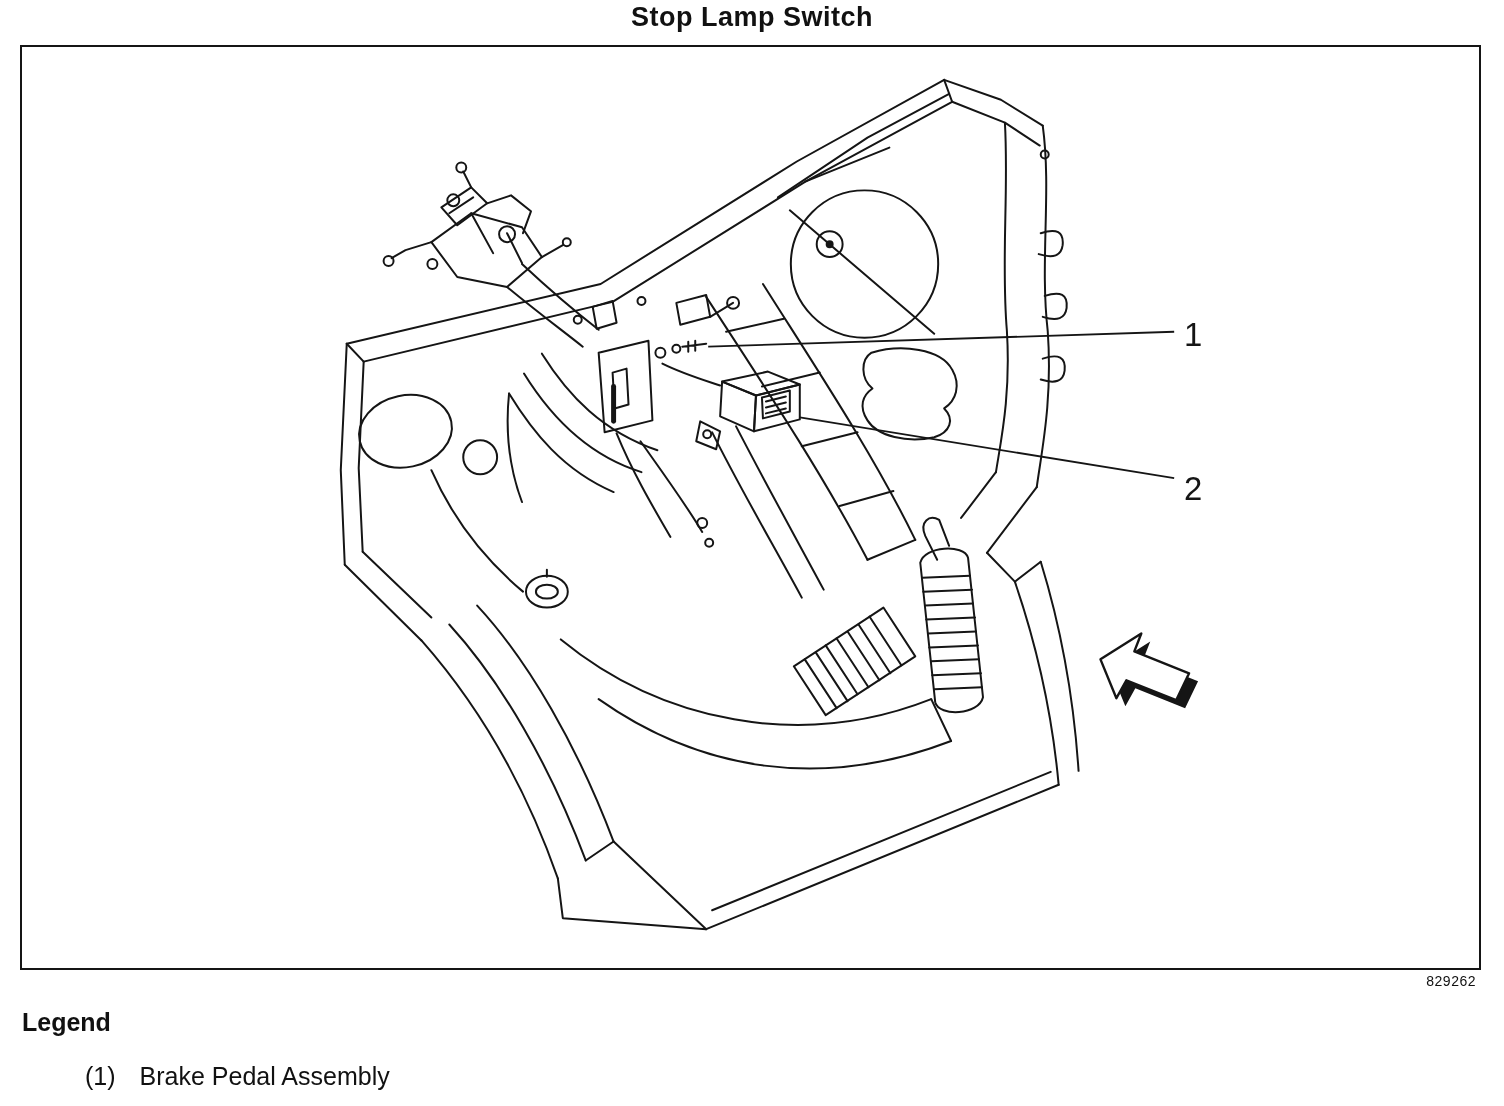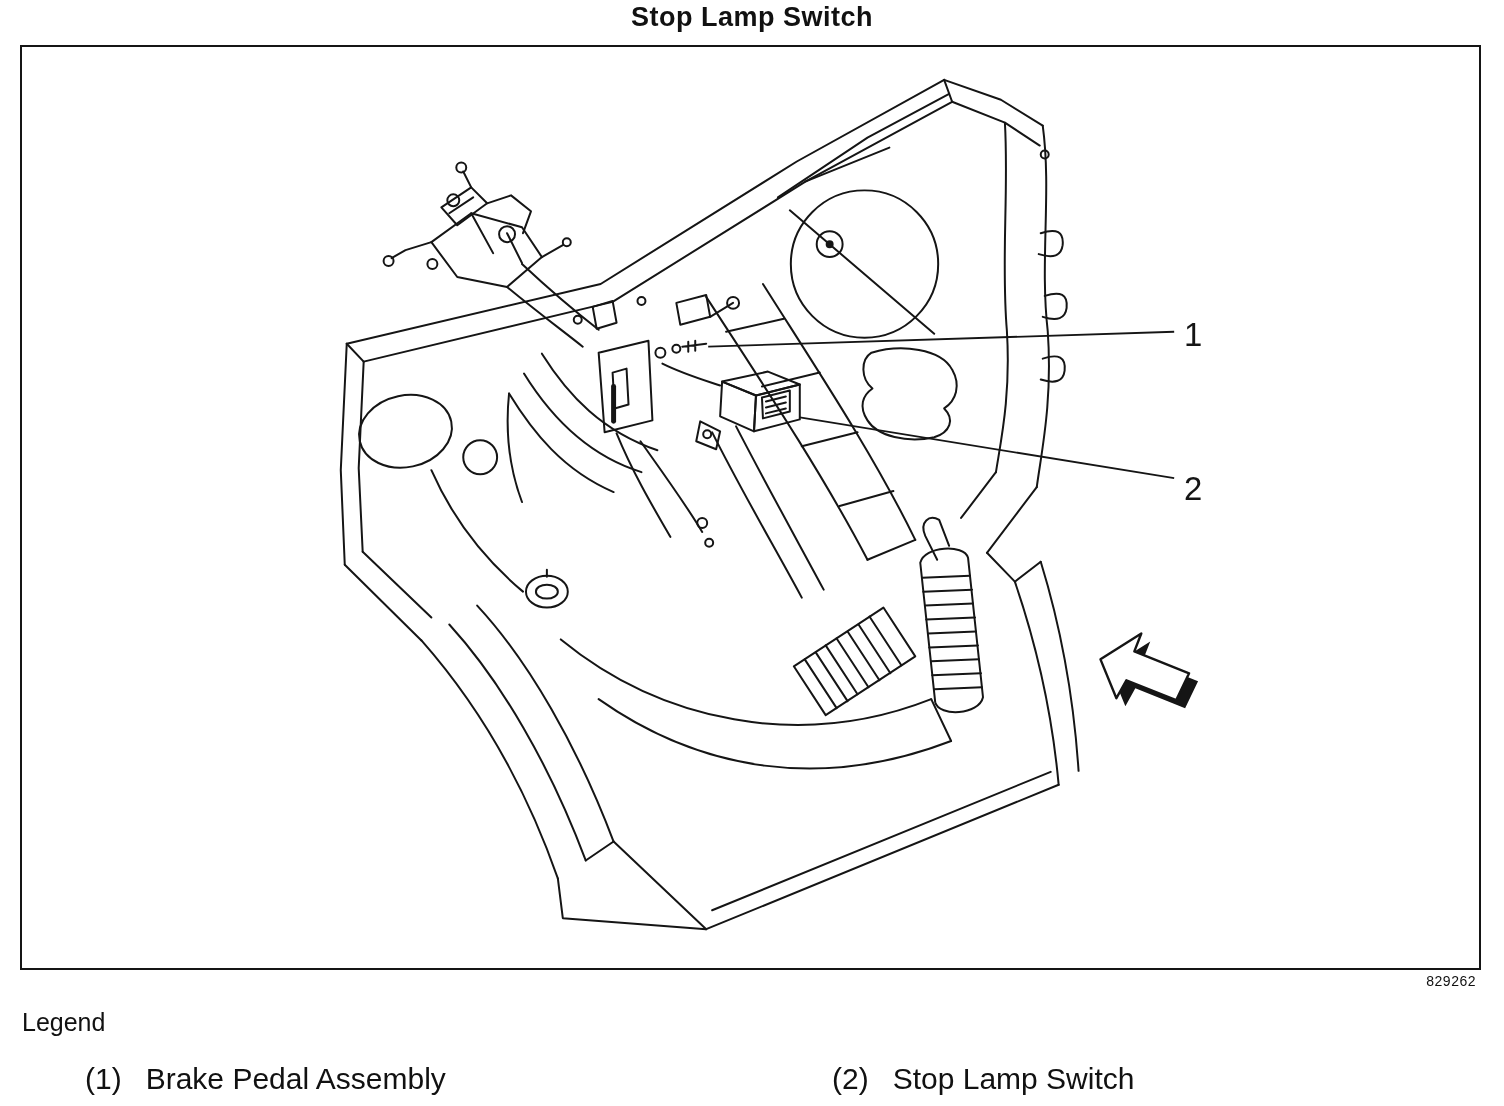--- a/index.html
+++ b/index.html
@@ -50,26 +50,26 @@
     right: 28px;
     font-size: 14px;
     letter-spacing: 0.5px;
     text-align: right;
   }
   .legend-heading {
     position: absolute;
     left: 22px;
     top: 1008px;
     font-size: 25px;
-    font-weight: normal;
+    font-weight: bold;
   }
   .legend-item {
     position: absolute;
     top: 1062px;
-    font-size: 30px;
+    font-size: 25px;
     white-space: nowrap;
     text-align: center;
   }
   .legend-item .num {
     margin-right: 24px;
   }
   .legend-item-1 { left: 85px; }
   .legend-item-2 { left: 832px; }
   .callout-text {
     font-family: "Liberation Sans", sans-serif;
@@ -217,17 +217,14 @@
   </div>
 
   <div class="figure-number">829262</div>
 
   <div class="legend-heading">Legend</div>
 
   <div class="legend-item legend-item-1">
     <span class="num">(1)</span><span class="lbl">Brake Pedal Assembly</span>
   </div>
 
-  <div class="legend-item legend-item-2">
-    <span class="num">(2)</span><span class="lbl">Stop Lamp Switch</span>
-  </div>
 
 </div>
 
 </body></html>

